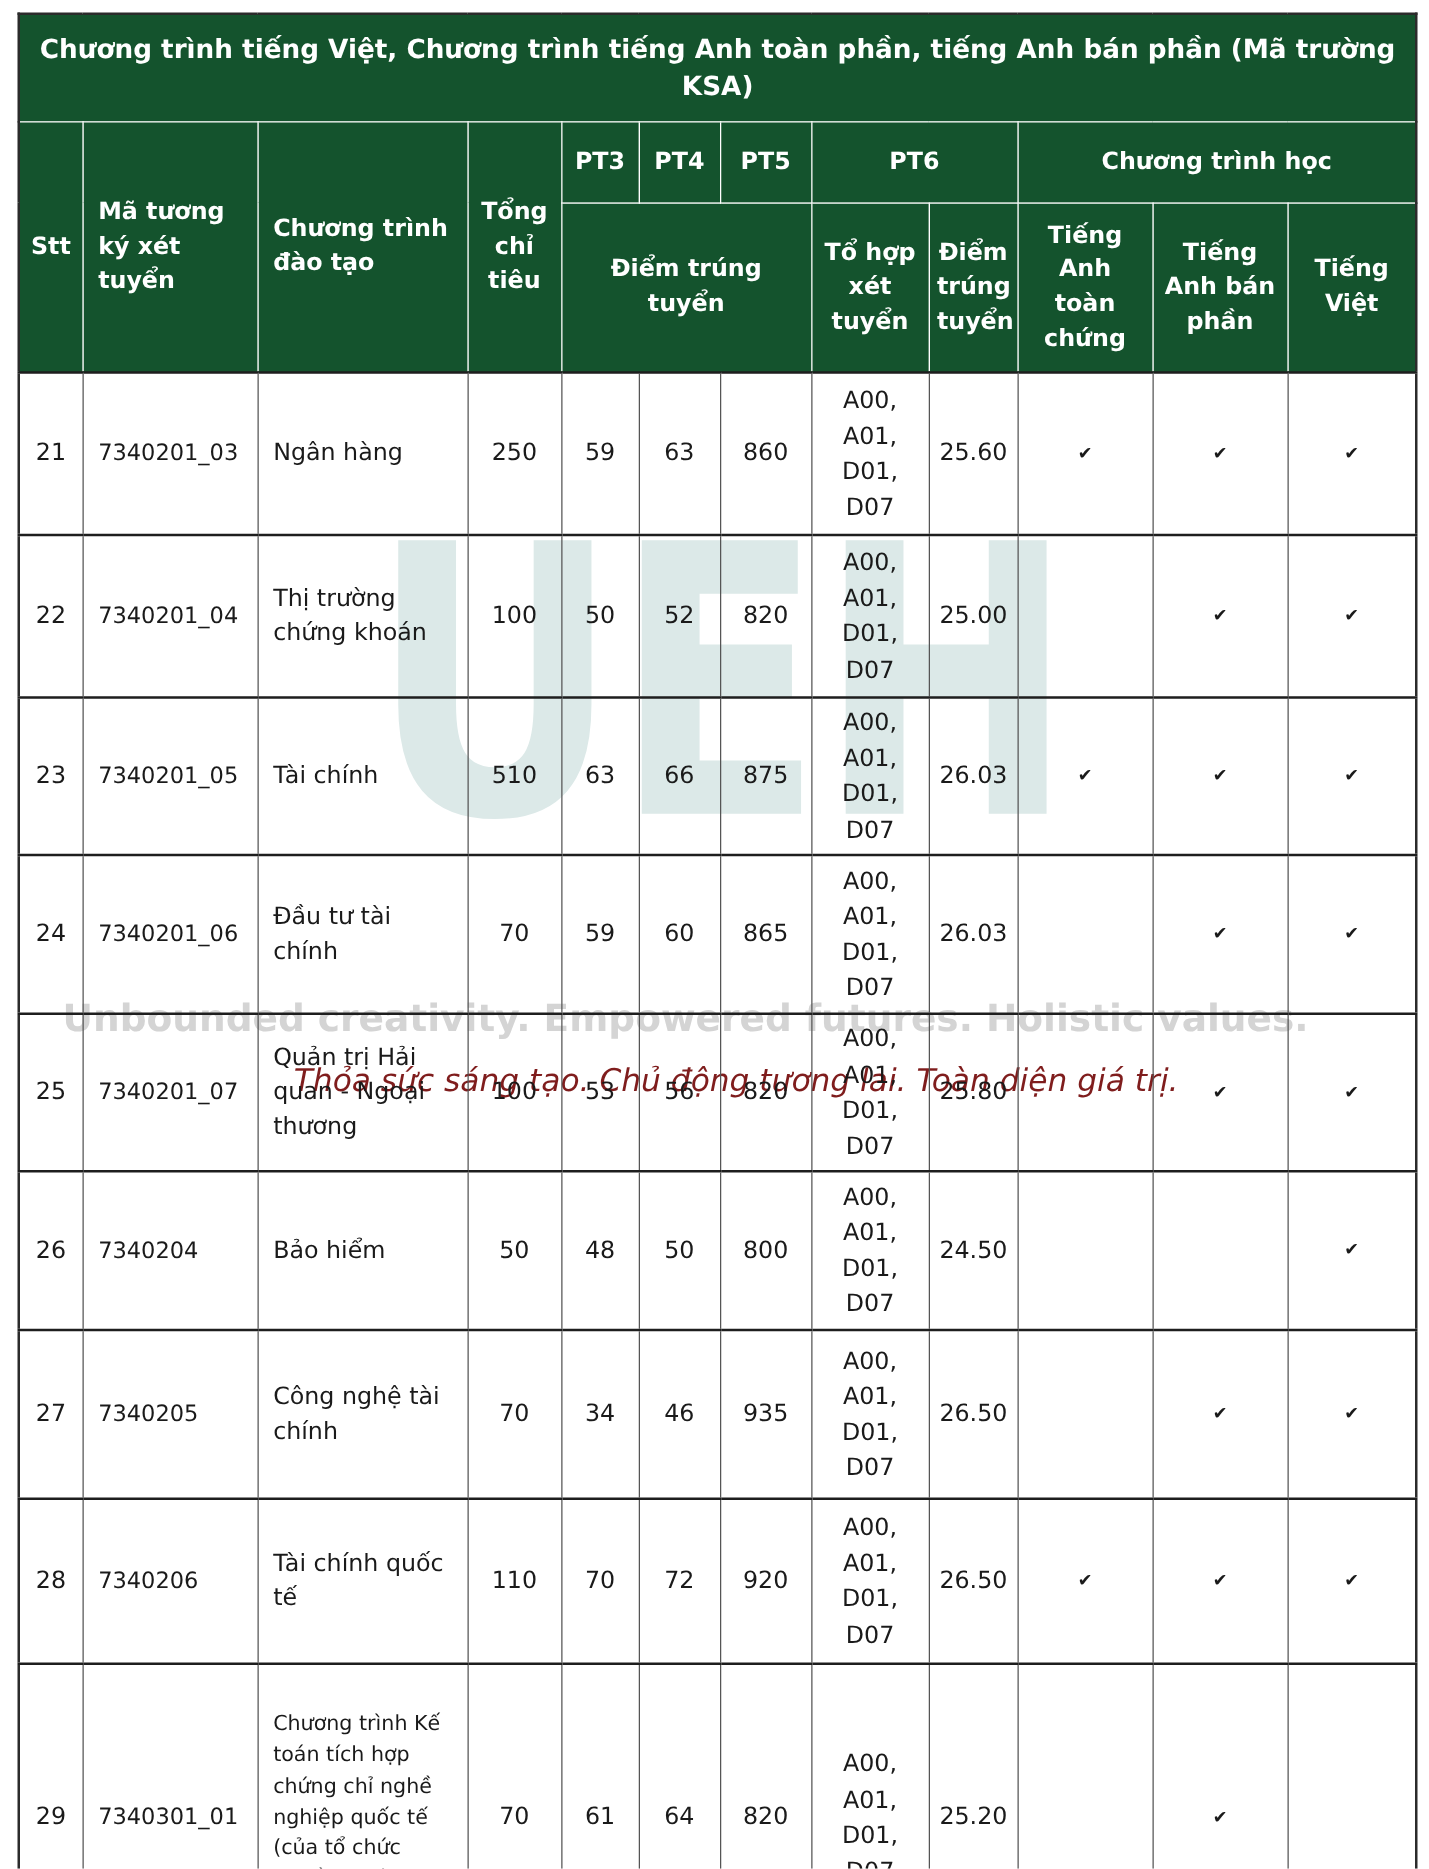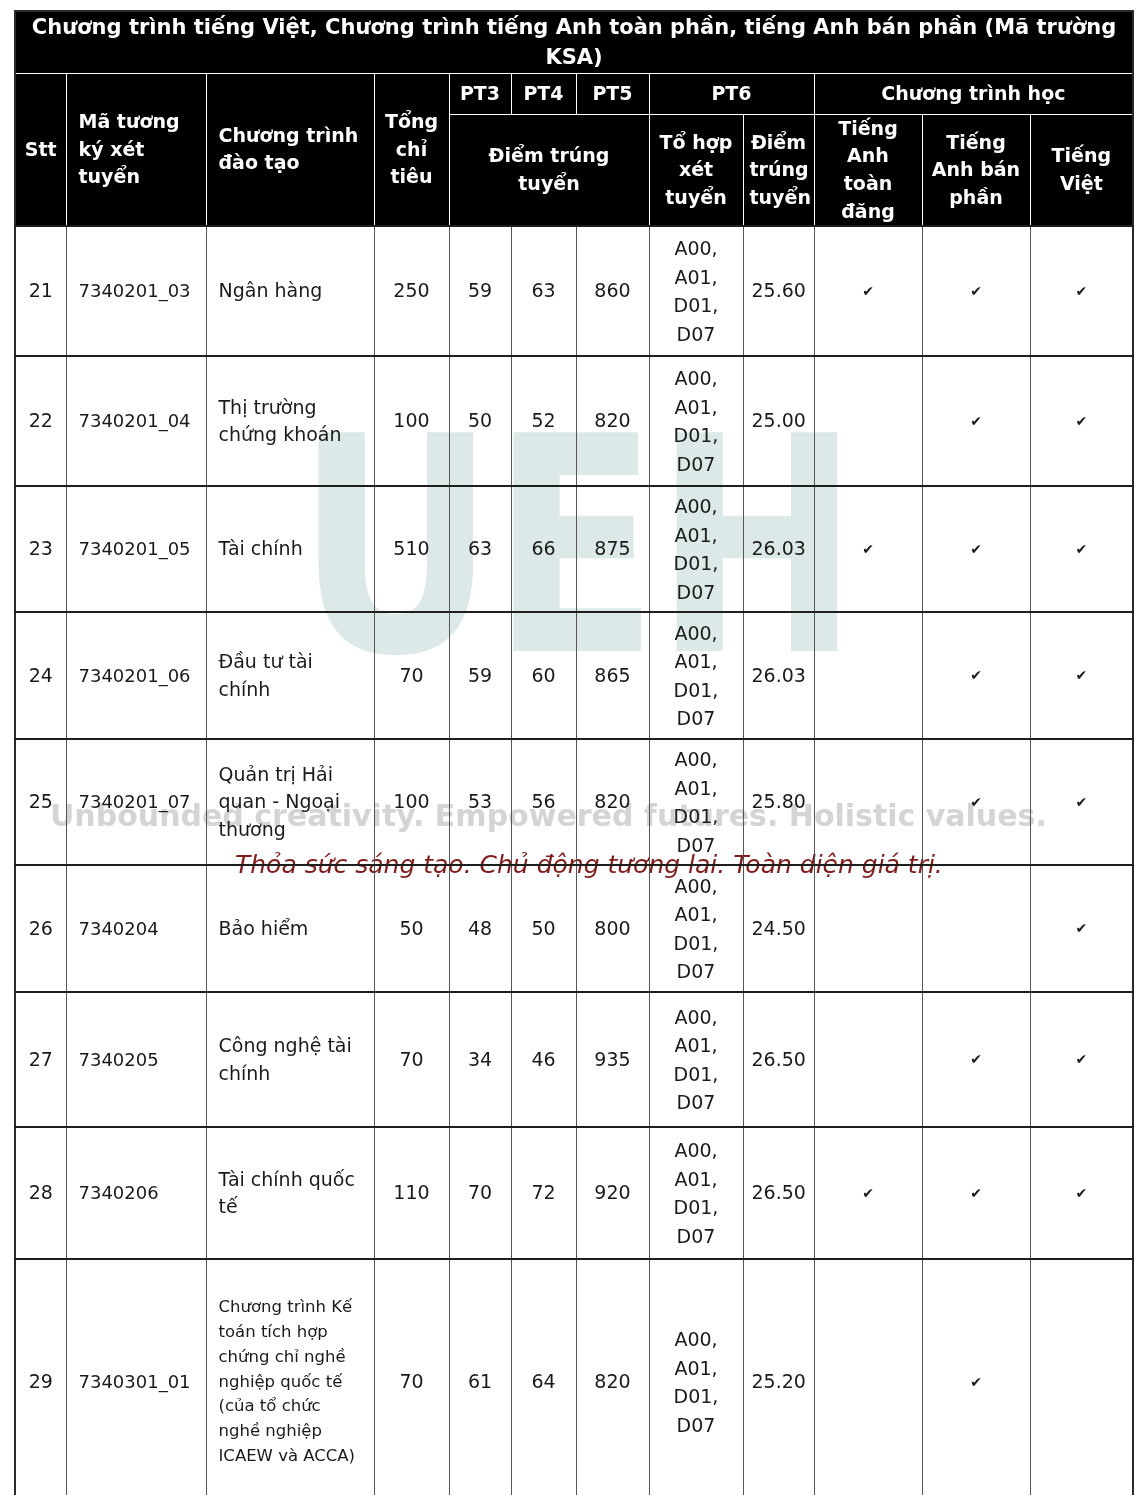--- a/index.html
+++ b/index.html
@@ -41,24 +41,24 @@
 
   
   table.admission {
     position: absolute; left: 14px; top: 10px; z-index: 1;
     width: 1118px; table-layout: fixed;
     border-collapse: collapse;
     border: 2px solid #2b2b2b;
     background: transparent;
   }
   th {
-    background: #000000; color: #ffffff;
+    background: #14532d; color: #ffffff;
     border: 1px solid #ffffff;
     font-weight: 700; font-size: 19px;
-    padding: 0 6px; text-align: center; vertical-align: middle;
+    padding: 12px 6px; text-align: center; vertical-align: middle;
     line-height: 1.45;
   }
   tr.title-row th { height: 46px; font-size: 21px; }
   tr.hdr-a th { height: 40px; }
   tr.hdr-b th { height: 95px; }
   th.left { text-align: left; padding-left: 12px; }
 
   td {
     border: 1px solid #555555;
     border-top: 2px solid #1e1e1e;
@@ -120,21 +120,21 @@
         <th>PT3</th>
         <th>PT4</th>
         <th>PT5</th>
         <th colspan="2">PT6</th>
         <th colspan="3">Chương trình học</th>
       </tr>
       <tr class="hdr-b">
         <th colspan="3">Điểm trúng tuyển</th>
         <th>Tổ hợp xét tuyển</th>
         <th>Điểm trúng tuyển</th>
-        <th>Tiếng Anh toàn đăng</th>
+        <th>Tiếng Anh toàn chứng</th>
         <th>Tiếng Anh bán phần</th>
         <th>Tiếng Việt</th>
       </tr>
     </thead>
     <tbody>
   <tr>
     <td class="c">21</td>
     <td class="l code">7340201_03</td>
     <td class="l prog">Ngân hàng</td>
     <td class="c">250</td>

